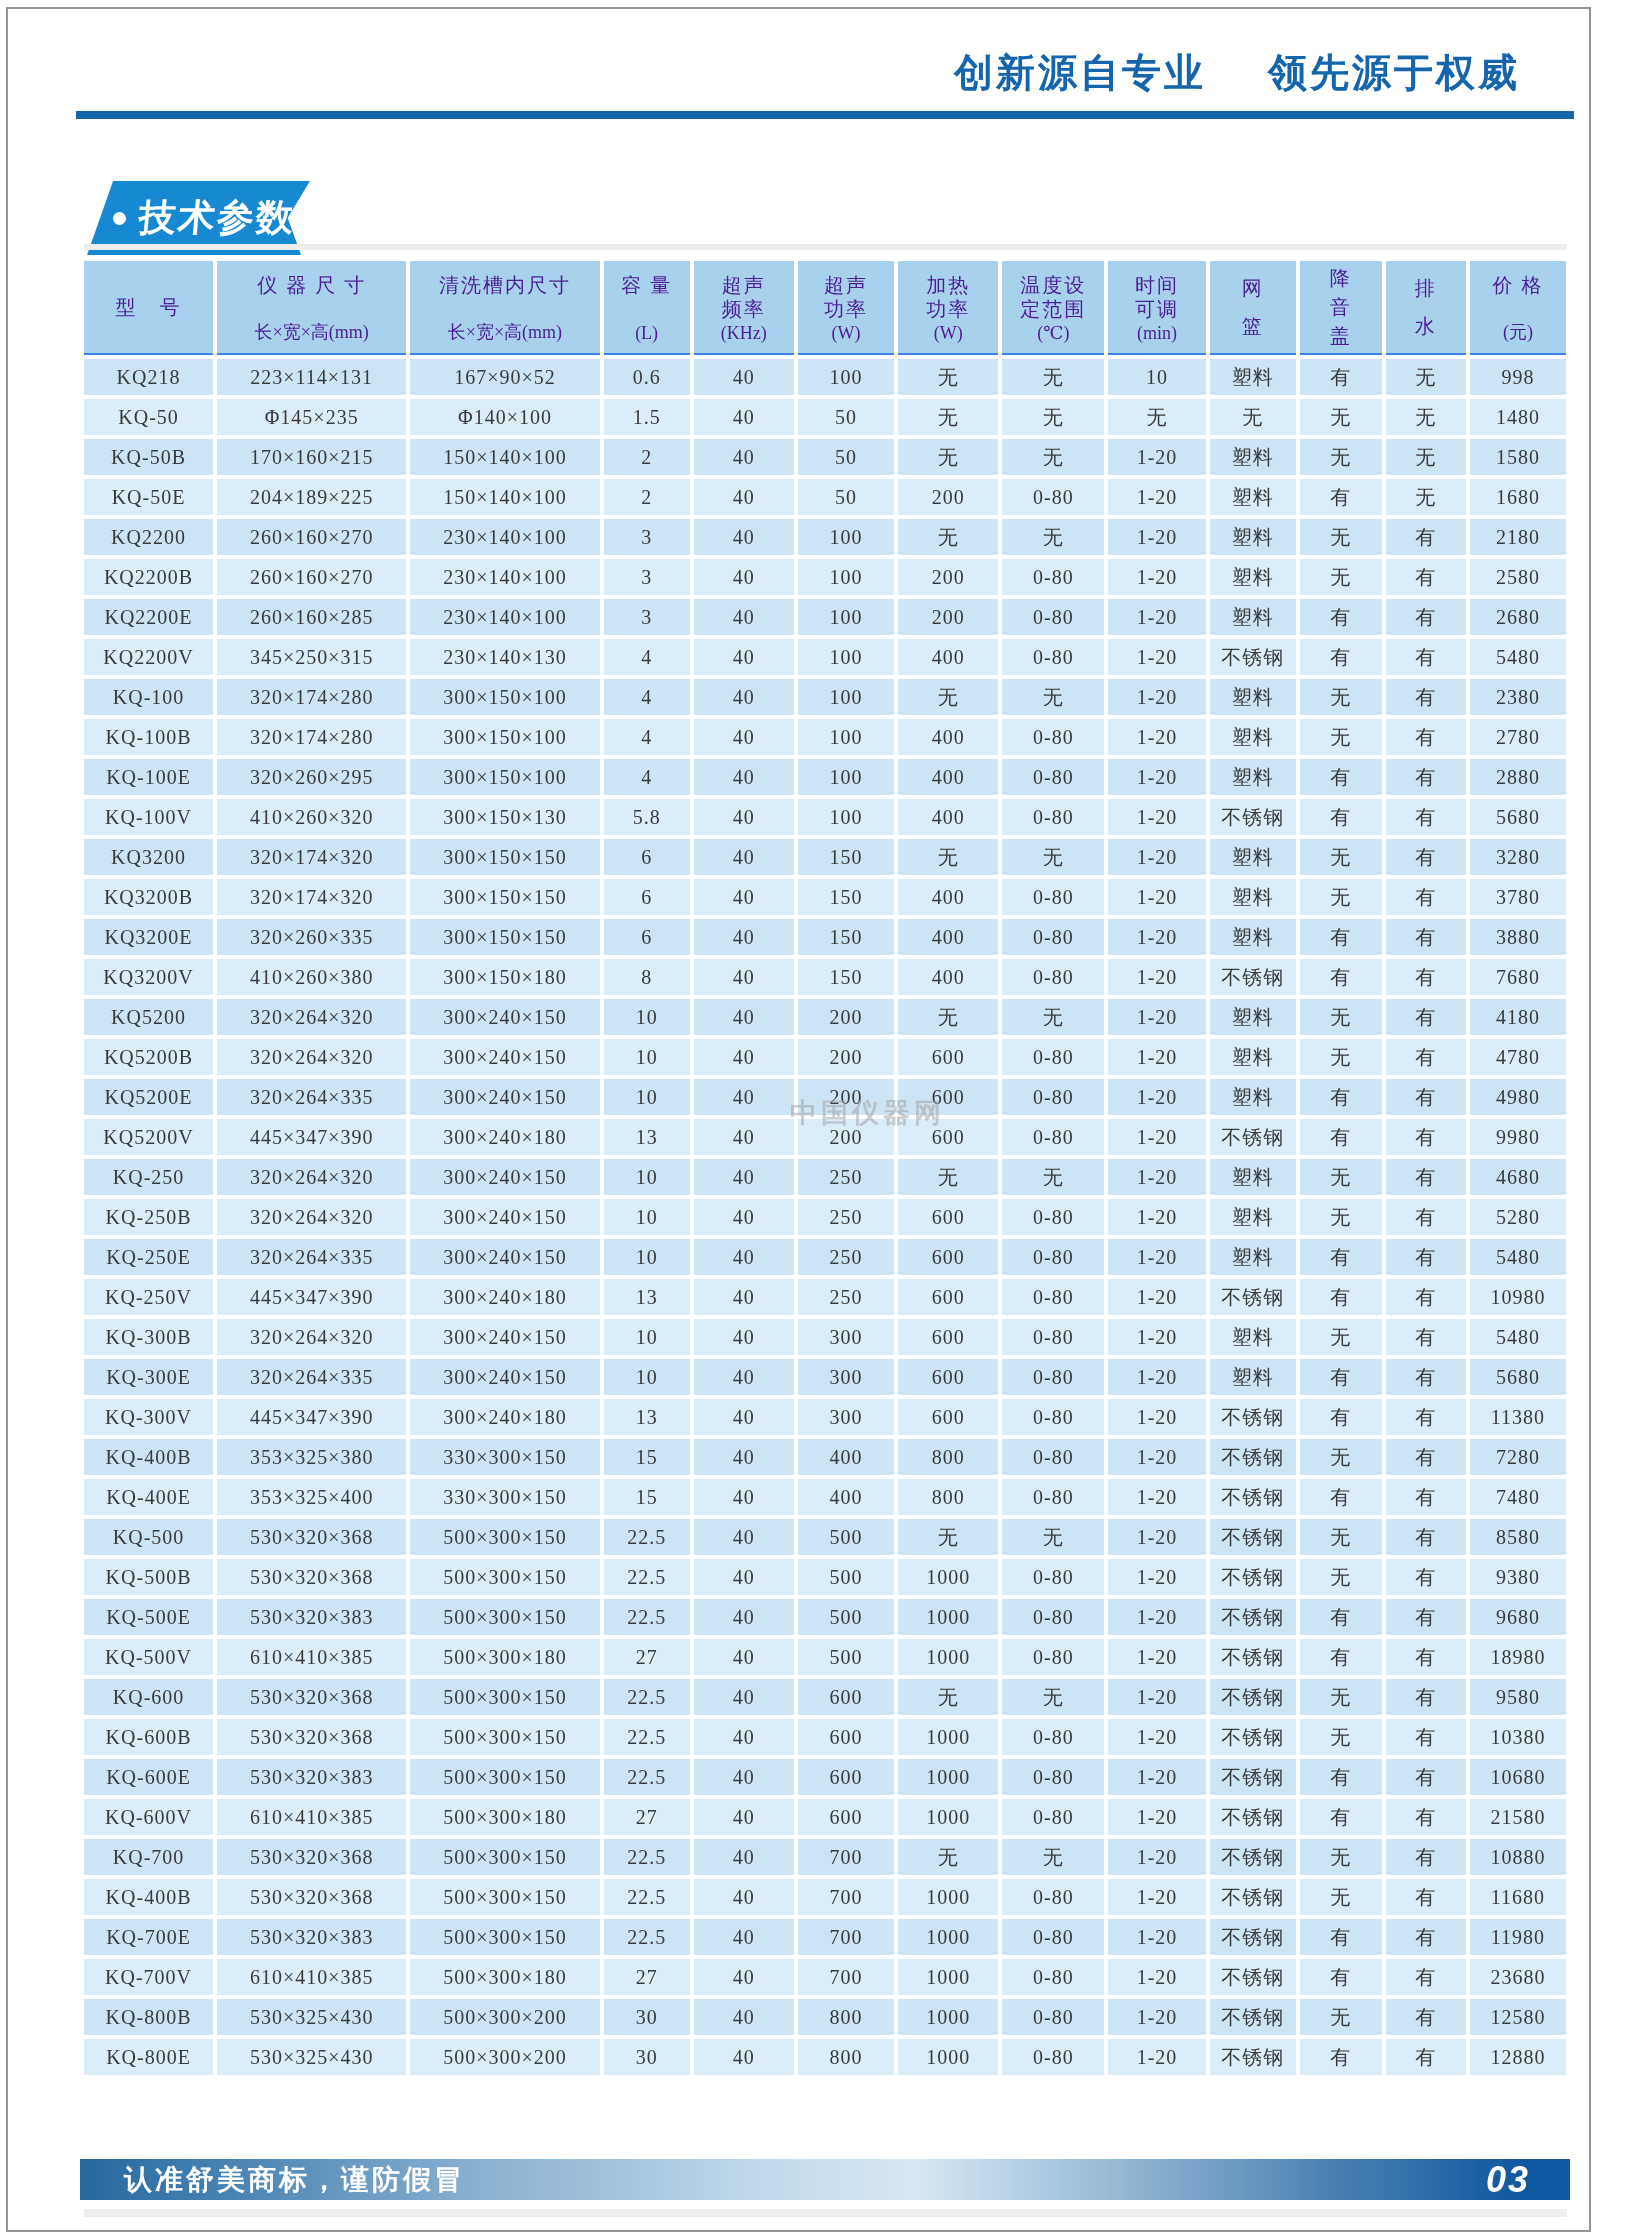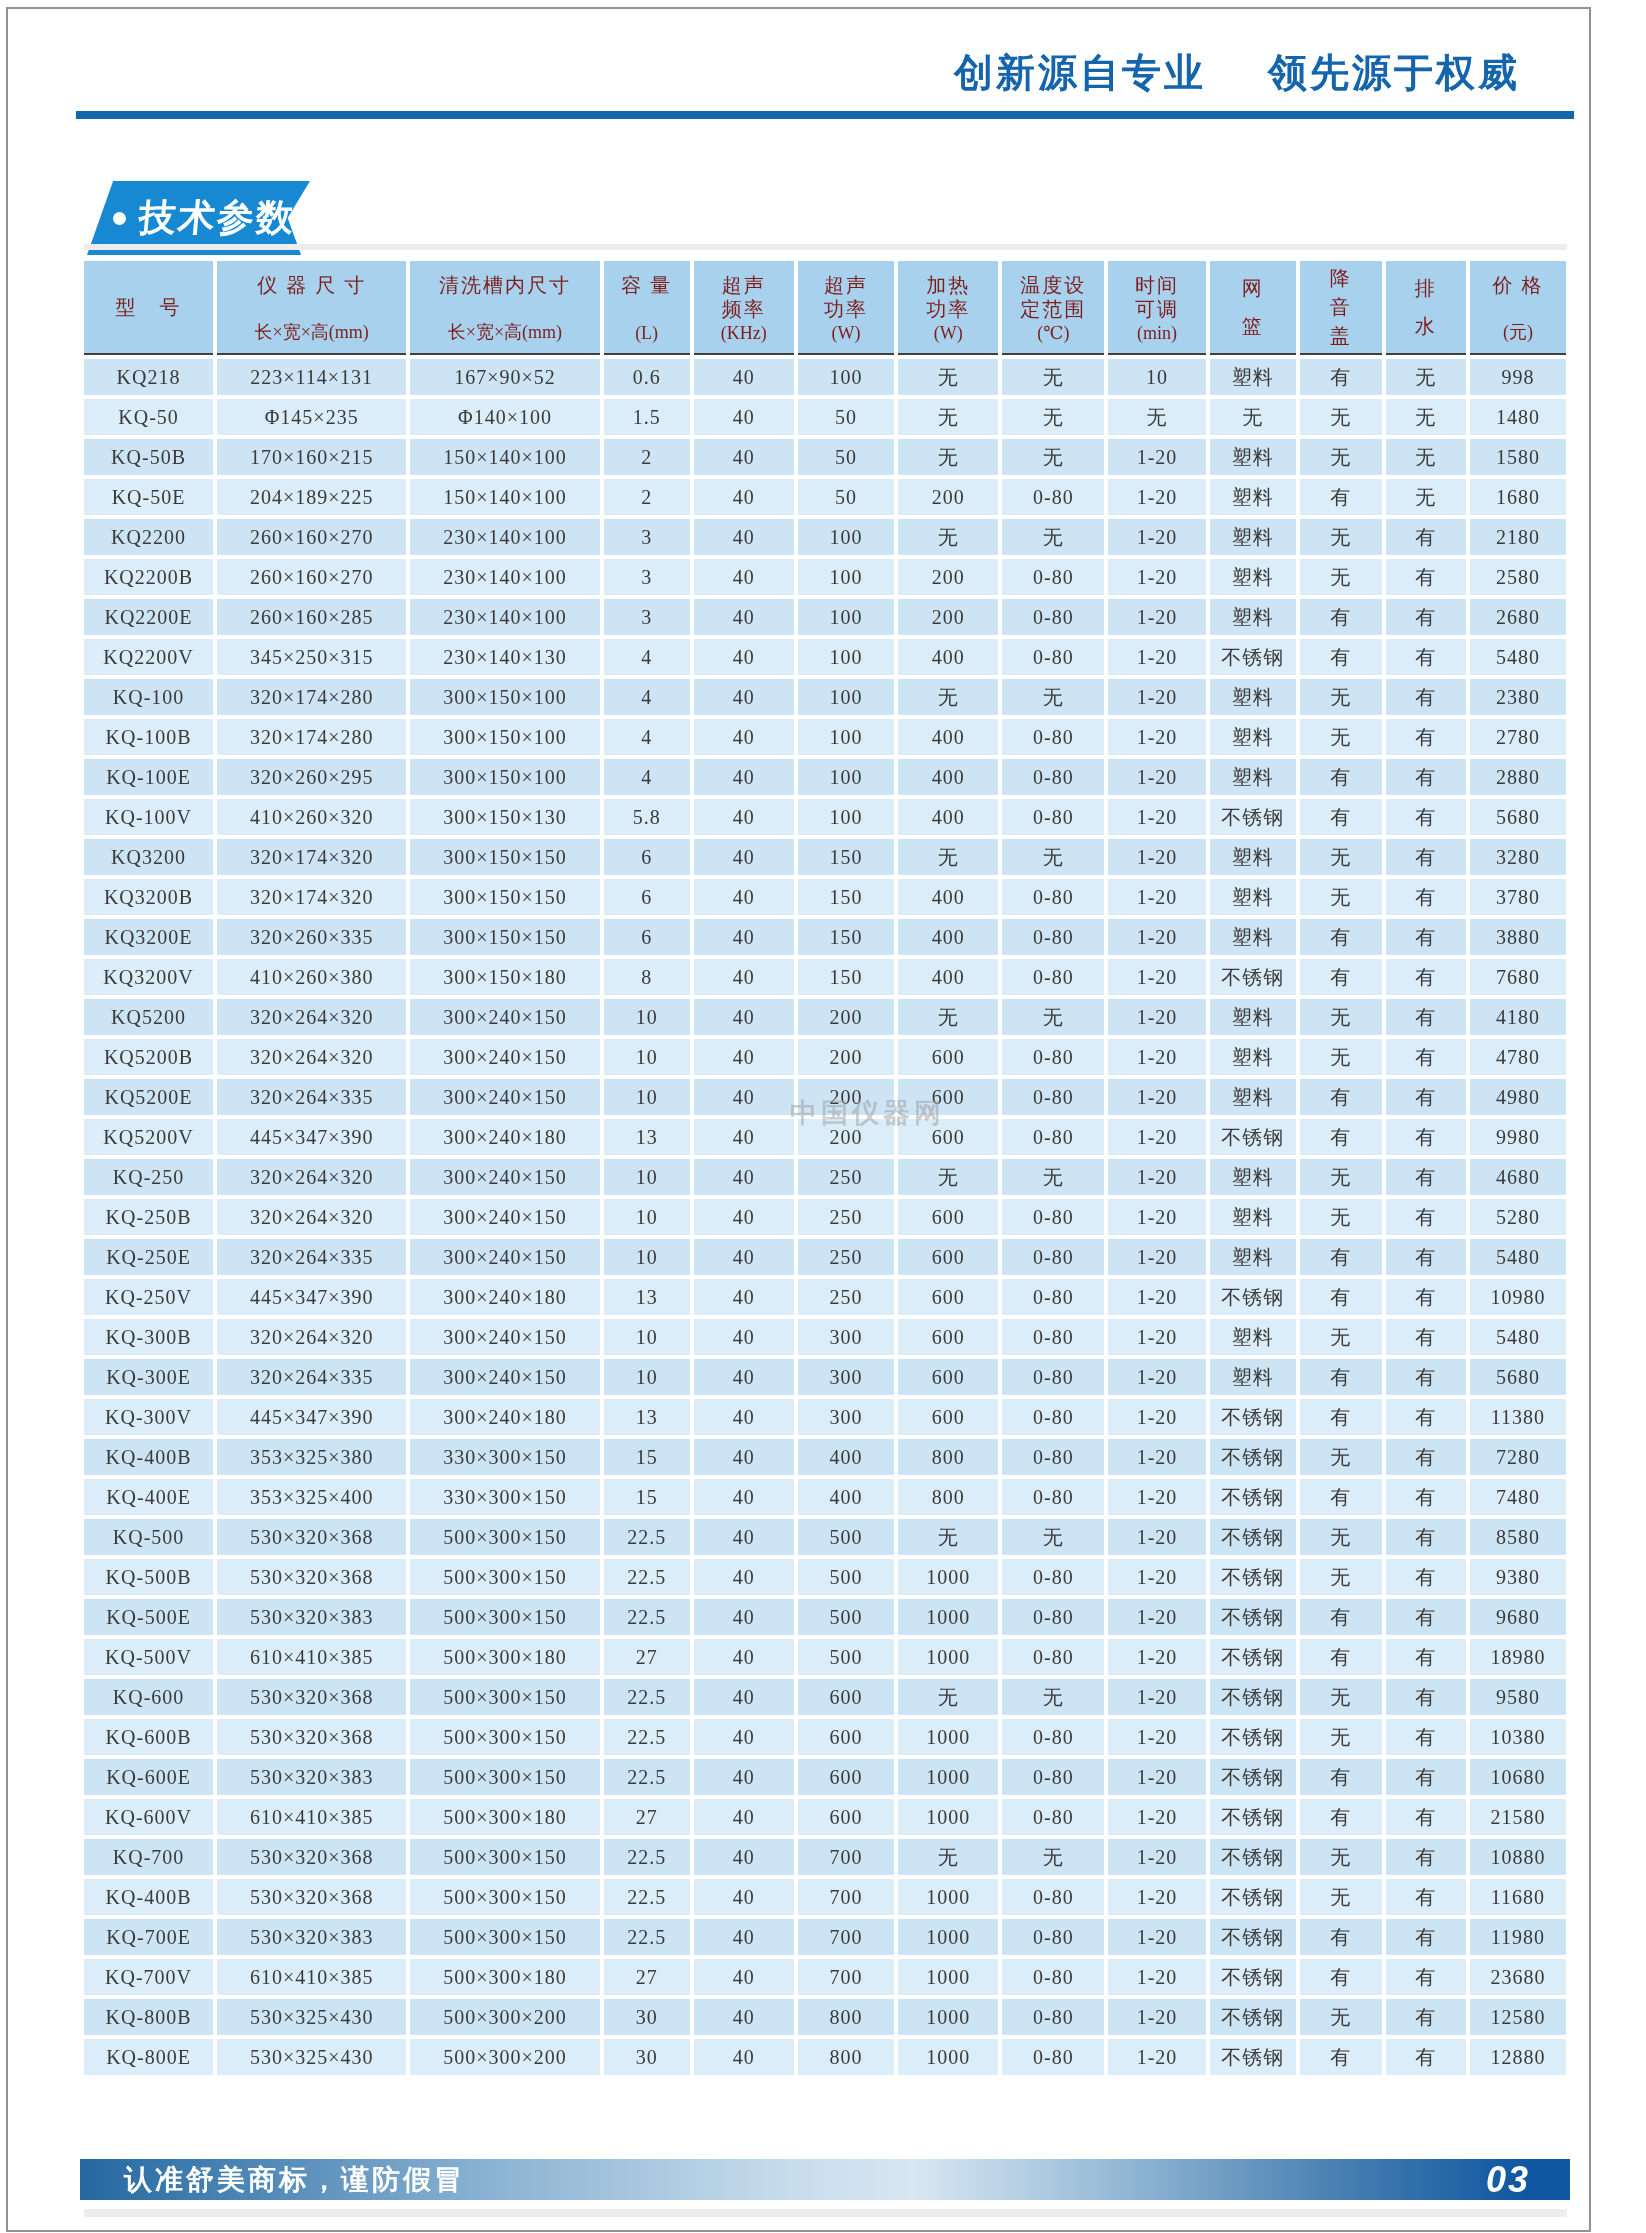--- a/index.html
+++ b/index.html
@@ -28,21 +28,21 @@
           font-family:"Liberation Sans","DejaVu Sans",sans-serif;font-weight:bold;}
   .banner .dot{width:13px;height:13px;border-radius:50%;background:#fff;margin-left:26px;flex:0 0 auto;}
   .banner .btxt{font-size:37px;letter-spacing:2px;margin-left:13px;transform:skewX(-5deg);white-space:nowrap;}
   
   .ghost{position:absolute;background:#ededed;}
   .ghost.top{left:84px;top:244px;width:1483px;height:6px;}
   .ghost.bottom{left:84px;top:2209px;width:1483px;height:8px;}
   
   table.spec{position:absolute;left:80px;top:257px;width:1490px;border-collapse:separate;border-spacing:4px;table-layout:fixed;}
   th{background:var(--header-bg);height:92px;vertical-align:middle;font-weight:normal;
-     color:#7f1d1d;border-bottom:2px solid #404040;padding:0;}
+     color:#4c1d95;border-bottom:2px solid #3b82f6;padding:0;}
   .hwrap{display:flex;flex-direction:column;height:92px;align-items:center;}
   .hwrap.with-unit{justify-content:space-between;padding:12px 0 9px;}
   .hwrap.no-unit{justify-content:space-evenly;}
   .h-line{font-size:20px;letter-spacing:2px;line-height:1.2;white-space:nowrap;}
   .h-unit{font-size:18px;letter-spacing:0;white-space:nowrap;}
   td{height:36px;text-align:center;vertical-align:middle;font-size:20px;color:var(--cell-text);
      letter-spacing:1px;white-space:nowrap;padding:0;}
   tr.odd td{background:var(--row-dark);}
   tr.even td{background:var(--row-light);}
   

